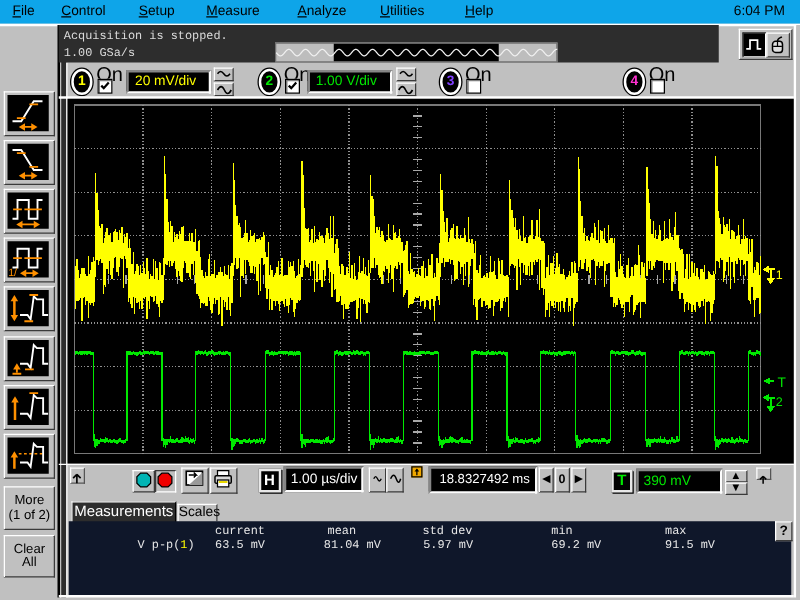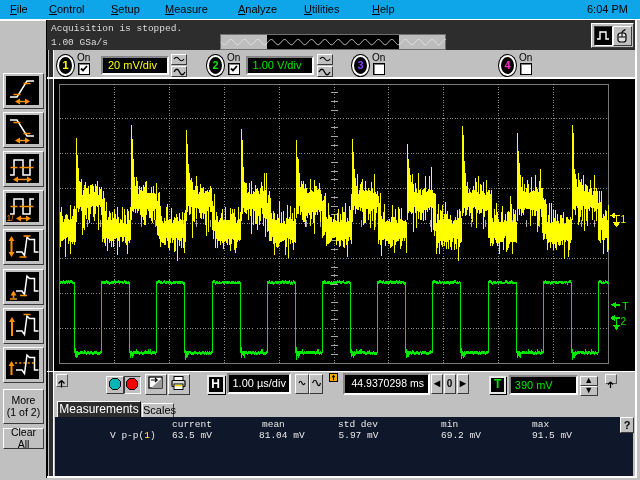--- a/index.html
+++ b/index.html
@@ -2,32 +2,32 @@
 <html><head><meta charset="utf-8"><style>
 * { margin:0; padding:0; box-sizing:border-box; }
 body { width:640px; height:480px; background:#c0c0c0; font-family:"Liberation Sans",sans-serif; overflow:hidden; }
 #scr { position:absolute; left:0; top:0; width:640px; height:480px; }
 .abs { position:absolute; }
 
 #menu { position:absolute; left:0; top:0; width:640px; height:19px; background:#0ea5e9; font-size:11px; color:#000; }
 #menu span { position:absolute; top:3px; }
 #menu u { text-decoration:underline; }
 
-#stat { position:absolute; left:47px; top:20px; width:588px; height:30px; background:#2d2d2d; }
+#stat { position:absolute; left:47px; top:20px; width:528px; height:30px; background:#2d2d2d; }
 .stxt { position:absolute; left:4px; color:#dcdcdc; font-family:"Liberation Mono",monospace; font-size:9.5px; white-space:pre; }
 
 .tbtn { position:absolute; left:3px; width:41px; height:36px; background:#c0c0c0;
   border:1.5px solid; border-color:#fff #3a3a3a #3a3a3a #fff; }
 .tico { position:absolute; left:2px; top:2px; width:33px; height:29px; background:#000; }
 .tbig { position:absolute; left:3px; width:41px; background:#c0c0c0; border:1.5px solid; border-color:#fff #3a3a3a #3a3a3a #fff;
   font-size:10.5px; text-align:center; color:#000; display:flex; align-items:center; justify-content:center; line-height:11.5px; }
 
 .badge { position:absolute; top:55px; width:17px; height:21px; background:#000; border:2px solid #fff; border-radius:50%;
   box-shadow:0 0 0 1px #000; text-align:center; font-size:11px; font-weight:bold; line-height:17px; }
-.onlab { position:absolute; top:51.5px; font-size:10px; color:#000; }
+.onlab { position:absolute; top:51.5px; font-size:16px; color:#000; }
 .cbx { position:absolute; top:63px; width:12px; height:12px; background:#fff; border:1px solid #000;
   box-shadow:inset 1px 1px 0 #808080; text-align:center; }
 .cbx svg { position:relative; top:0px; }
 .fld { position:absolute; background:#000; border:2px solid; border-color:#868686 #fdfdfd #fdfdfd #868686; font-size:11px; padding-left:5px; white-space:pre; }
 .spinv { position:absolute; width:16px; height:11px; background:#c0c0c0; border:1.5px solid; border-color:#fff #3a3a3a #3a3a3a #fff; text-align:center; line-height:8px; }
 .spinv svg { vertical-align:top; margin-top:0.5px; }
 
 .rbtn { position:absolute; background:#c0c0c0; border:1.5px solid; border-color:#fff #3a3a3a #3a3a3a #fff; text-align:center; color:#000; }
 .flatb { position:absolute; background:#c0c0c0; border:1px solid; border-color:#fff #555 #555 #fff; text-align:center; color:#000; }
 .blkfld { position:absolute; background:#000; border:2px solid; border-color:#868686 #fdfdfd #fdfdfd #868686; font-size:11px; color:#fff; padding-left:4px; white-space:pre; }
@@ -195,21 +195,21 @@
     <svg width="11" height="16" viewBox="0 0 11 16">
         <path d="M1.5 8 Q4 2.5 6 8 T9.5 8" stroke="#000" stroke-width="1.2" fill="none"></path>
       </svg>
   </div>
   <div class="abs" style="left:328.5px;top:372.8px;width:9px;height:9.3px;background:#f0a800;border:1px solid #000;">
     <svg width="7" height="7" viewBox="0 0 7 7" style="display:block;margin:0 auto">
         <path d="M3.5 1.5 V6.2" stroke="#000" stroke-width="1" fill="none"></path>
         <path d="M3.5 0.8 L1.6 3.2 H5.4 Z" fill="#000"></path>
       </svg>
   </div>
-  <div class="blkfld" style="left:342.5px;top:373px;width:87px;height:21.5px;line-height:17px;padding-left:7px;font-size:10.5px;">44.9370298 ms</div>
+  <div class="blkfld" style="left:342.5px;top:373px;width:87px;height:21.5px;line-height:17px;padding-left:7px;font-size:10.5px;">18.8327492 ms</div>
   <div class="rbtn" style="left:430.5px;top:374px;width:12px;height:20px;line-height:17px;font-size:11px;">◄</div>
   <div class="rbtn" style="left:443.5px;top:374px;width:12px;height:20px;line-height:18px;font-size:10px;font-weight:bold;">0</div>
   <div class="rbtn" style="left:456.5px;top:374px;width:12px;height:20px;line-height:17px;font-size:11px;">►</div>
   <div class="abs" style="left:488.8px;top:376px;width:17.5px;height:18px;background:#000;border:2.5px solid #e8e8e8;box-shadow:1px 1px 0 #000;color:#00e800;font-weight:bold;font-size:12px;text-align:center;line-height:13px;">T</div>
   <div class="blkfld" style="left:508.8px;top:375px;width:69px;height:20px;line-height:16px;color:#00e800;">390 mV</div>
   <div class="rbtn" style="left:580px;top:375.5px;width:17.5px;height:10px;line-height:7.5px;font-size:9px;">▲</div>
   <div class="rbtn" style="left:580px;top:385.5px;width:17.5px;height:10px;line-height:7px;font-size:9px;">▼</div>
   <div class="flatb" style="left:605px;top:373.8px;width:11.5px;height:10px;">
     <svg width="9" height="8" viewBox="0 0 9 8">
         <path d="M4.5 1 V7 M4.5 1 L2 3.5 M4.5 1 L7 3.5" stroke="#000" stroke-width="1.2" fill="none"></path>
@@ -300,15 +300,15 @@
       <div class="tico"><svg width="33" height="29" viewBox="0 0 33 29">
           <path d="M5.5 25 V13" stroke="#ff9000" stroke-width="2" fill="none"></path>
           <path d="M5.5 11 l-3 5 h6 z" fill="#ff9000"></path>
           <path d="M9 13 H30" stroke="#ff9000" stroke-width="1.3" stroke-dasharray="2.2 2" fill="none"></path>
           <path d="M10 20 h6 l2.5 3.5 L21 5 l1.5 1.5 1 1 h5 V20 h4" stroke="#ffffff" stroke-width="1.5" fill="none"></path>
         </svg></div>
     </div>
     <div class="tbig" style="top:388.8px;height:35.7px;justify-content:center;">
       <div>More<br>(1 of 2)</div>
     </div>
-    <div class="tbig" style="top:428.4px;height:21px;">
+    <div class="tbig" style="top:428.4px;height:34px;">
       <div>Clear<br>All</div>
     </div>
 </div>
 </body></html>

